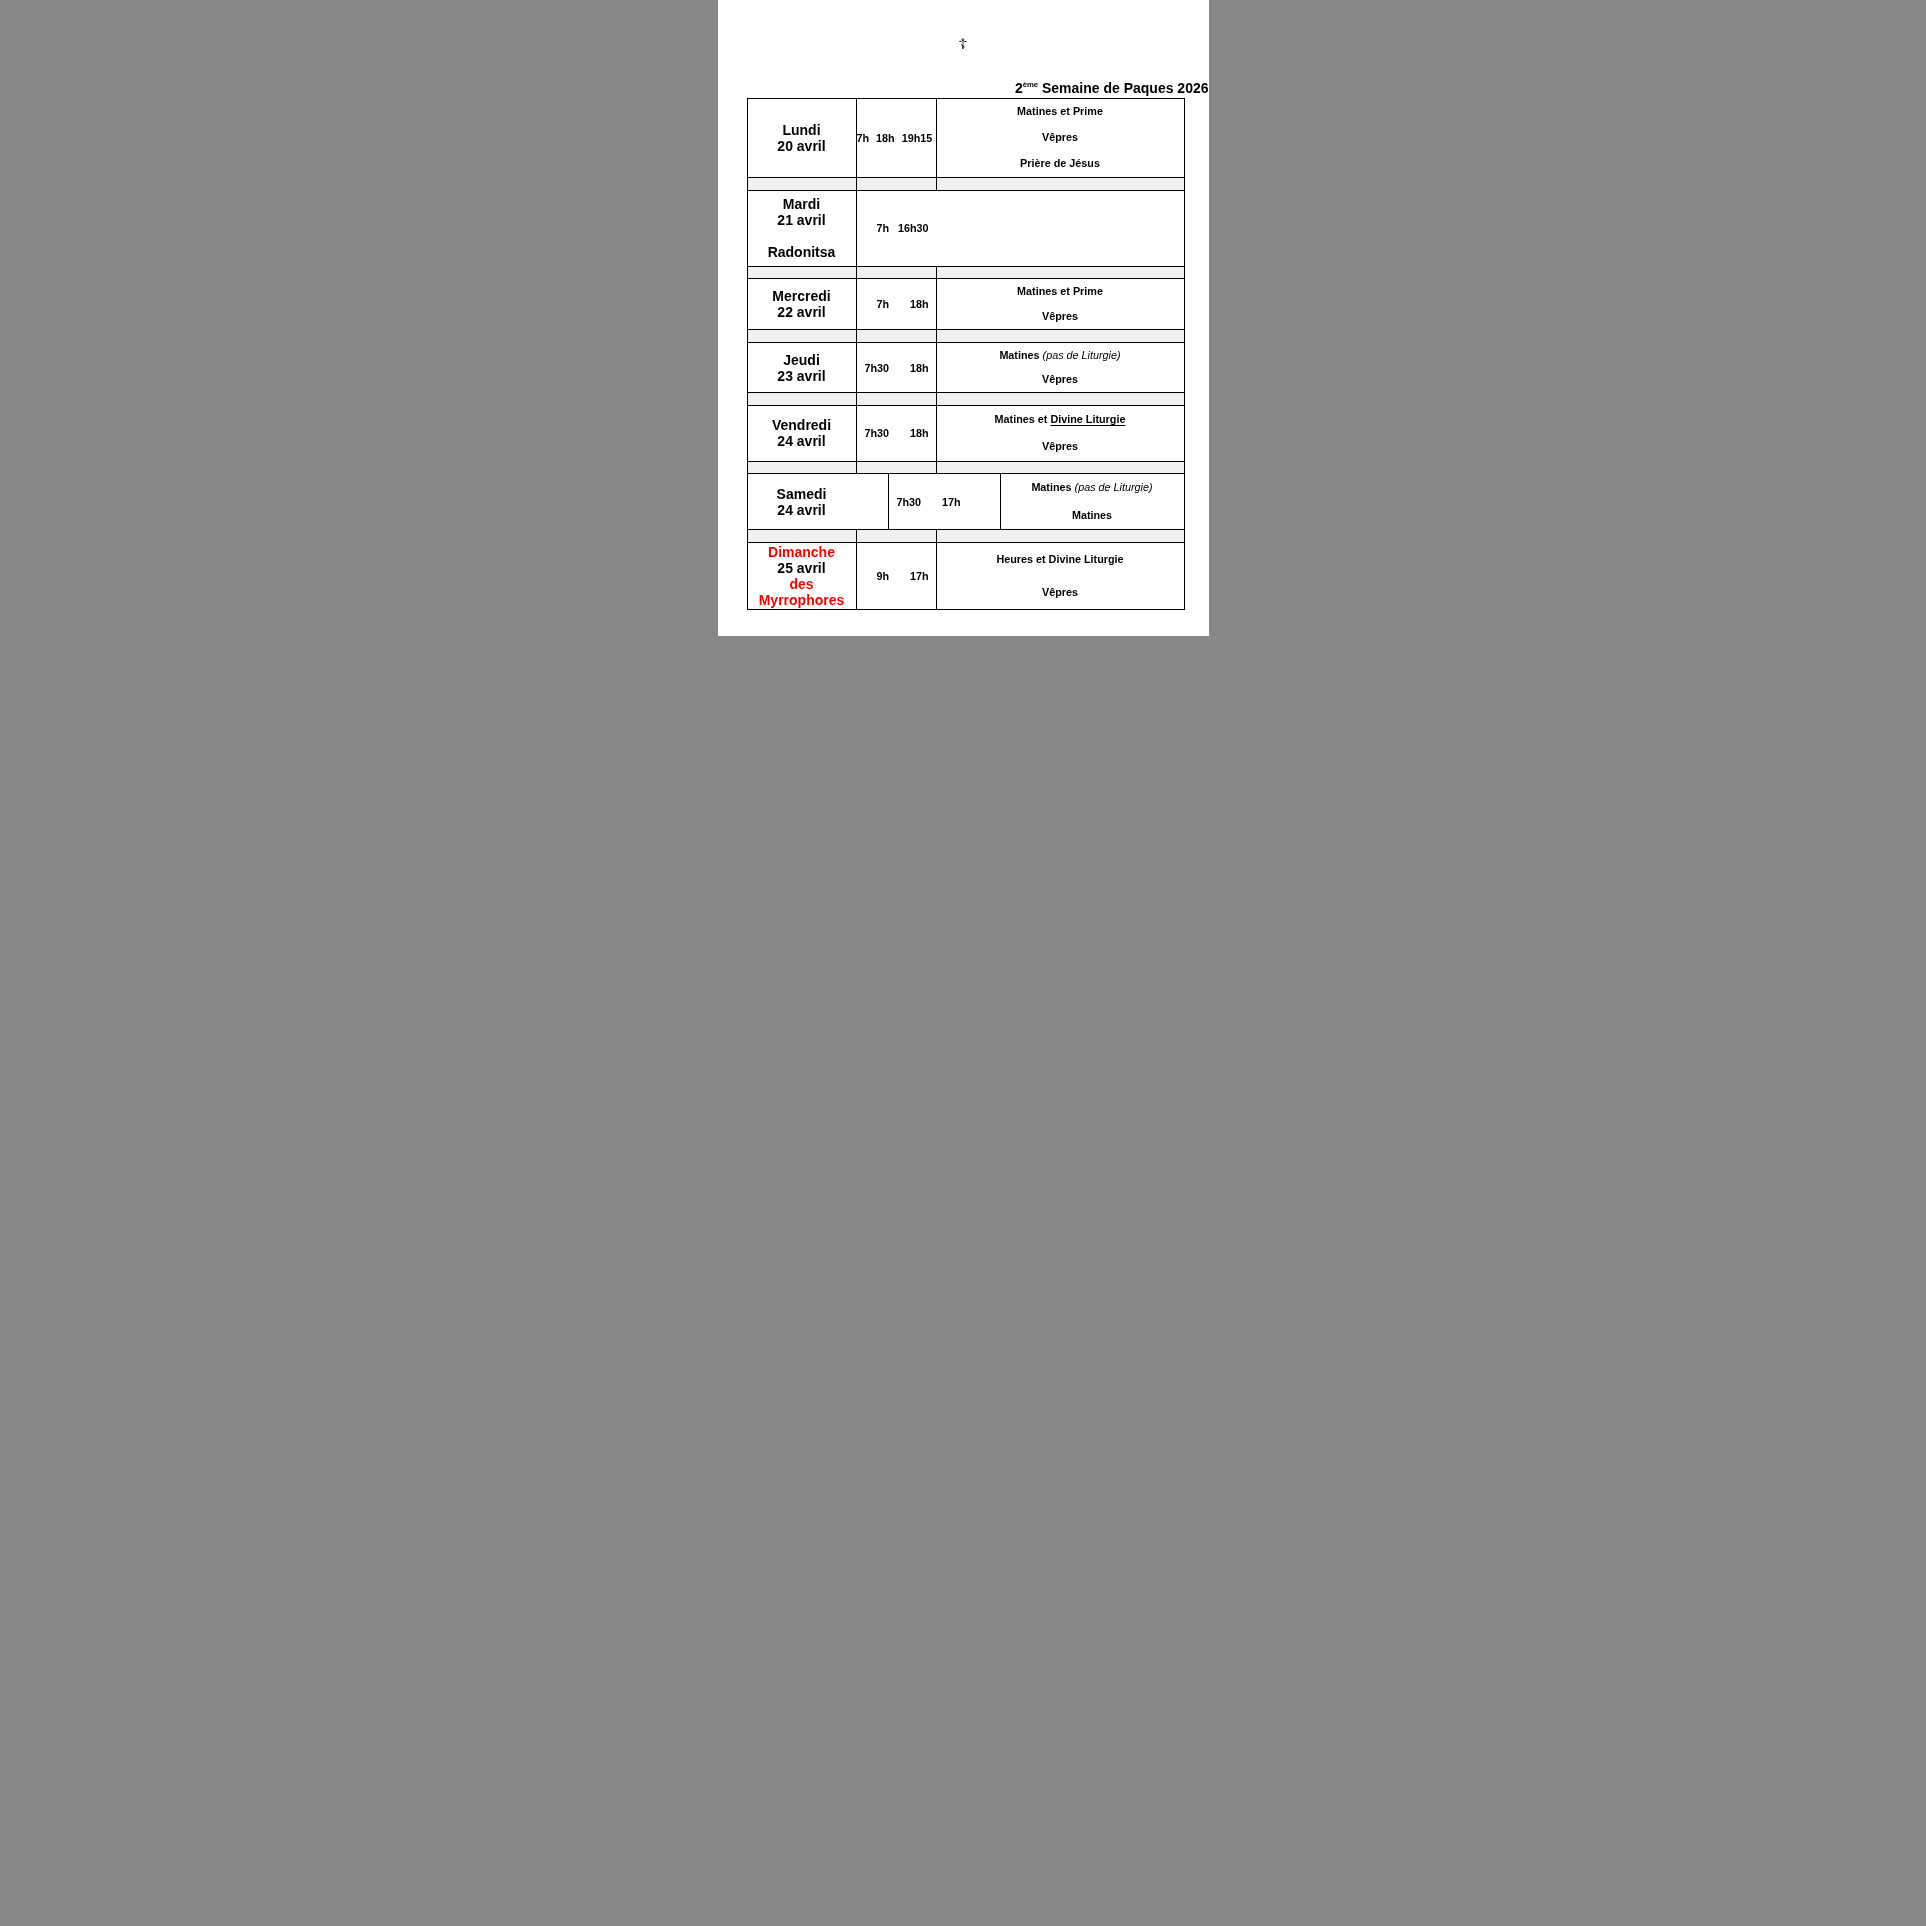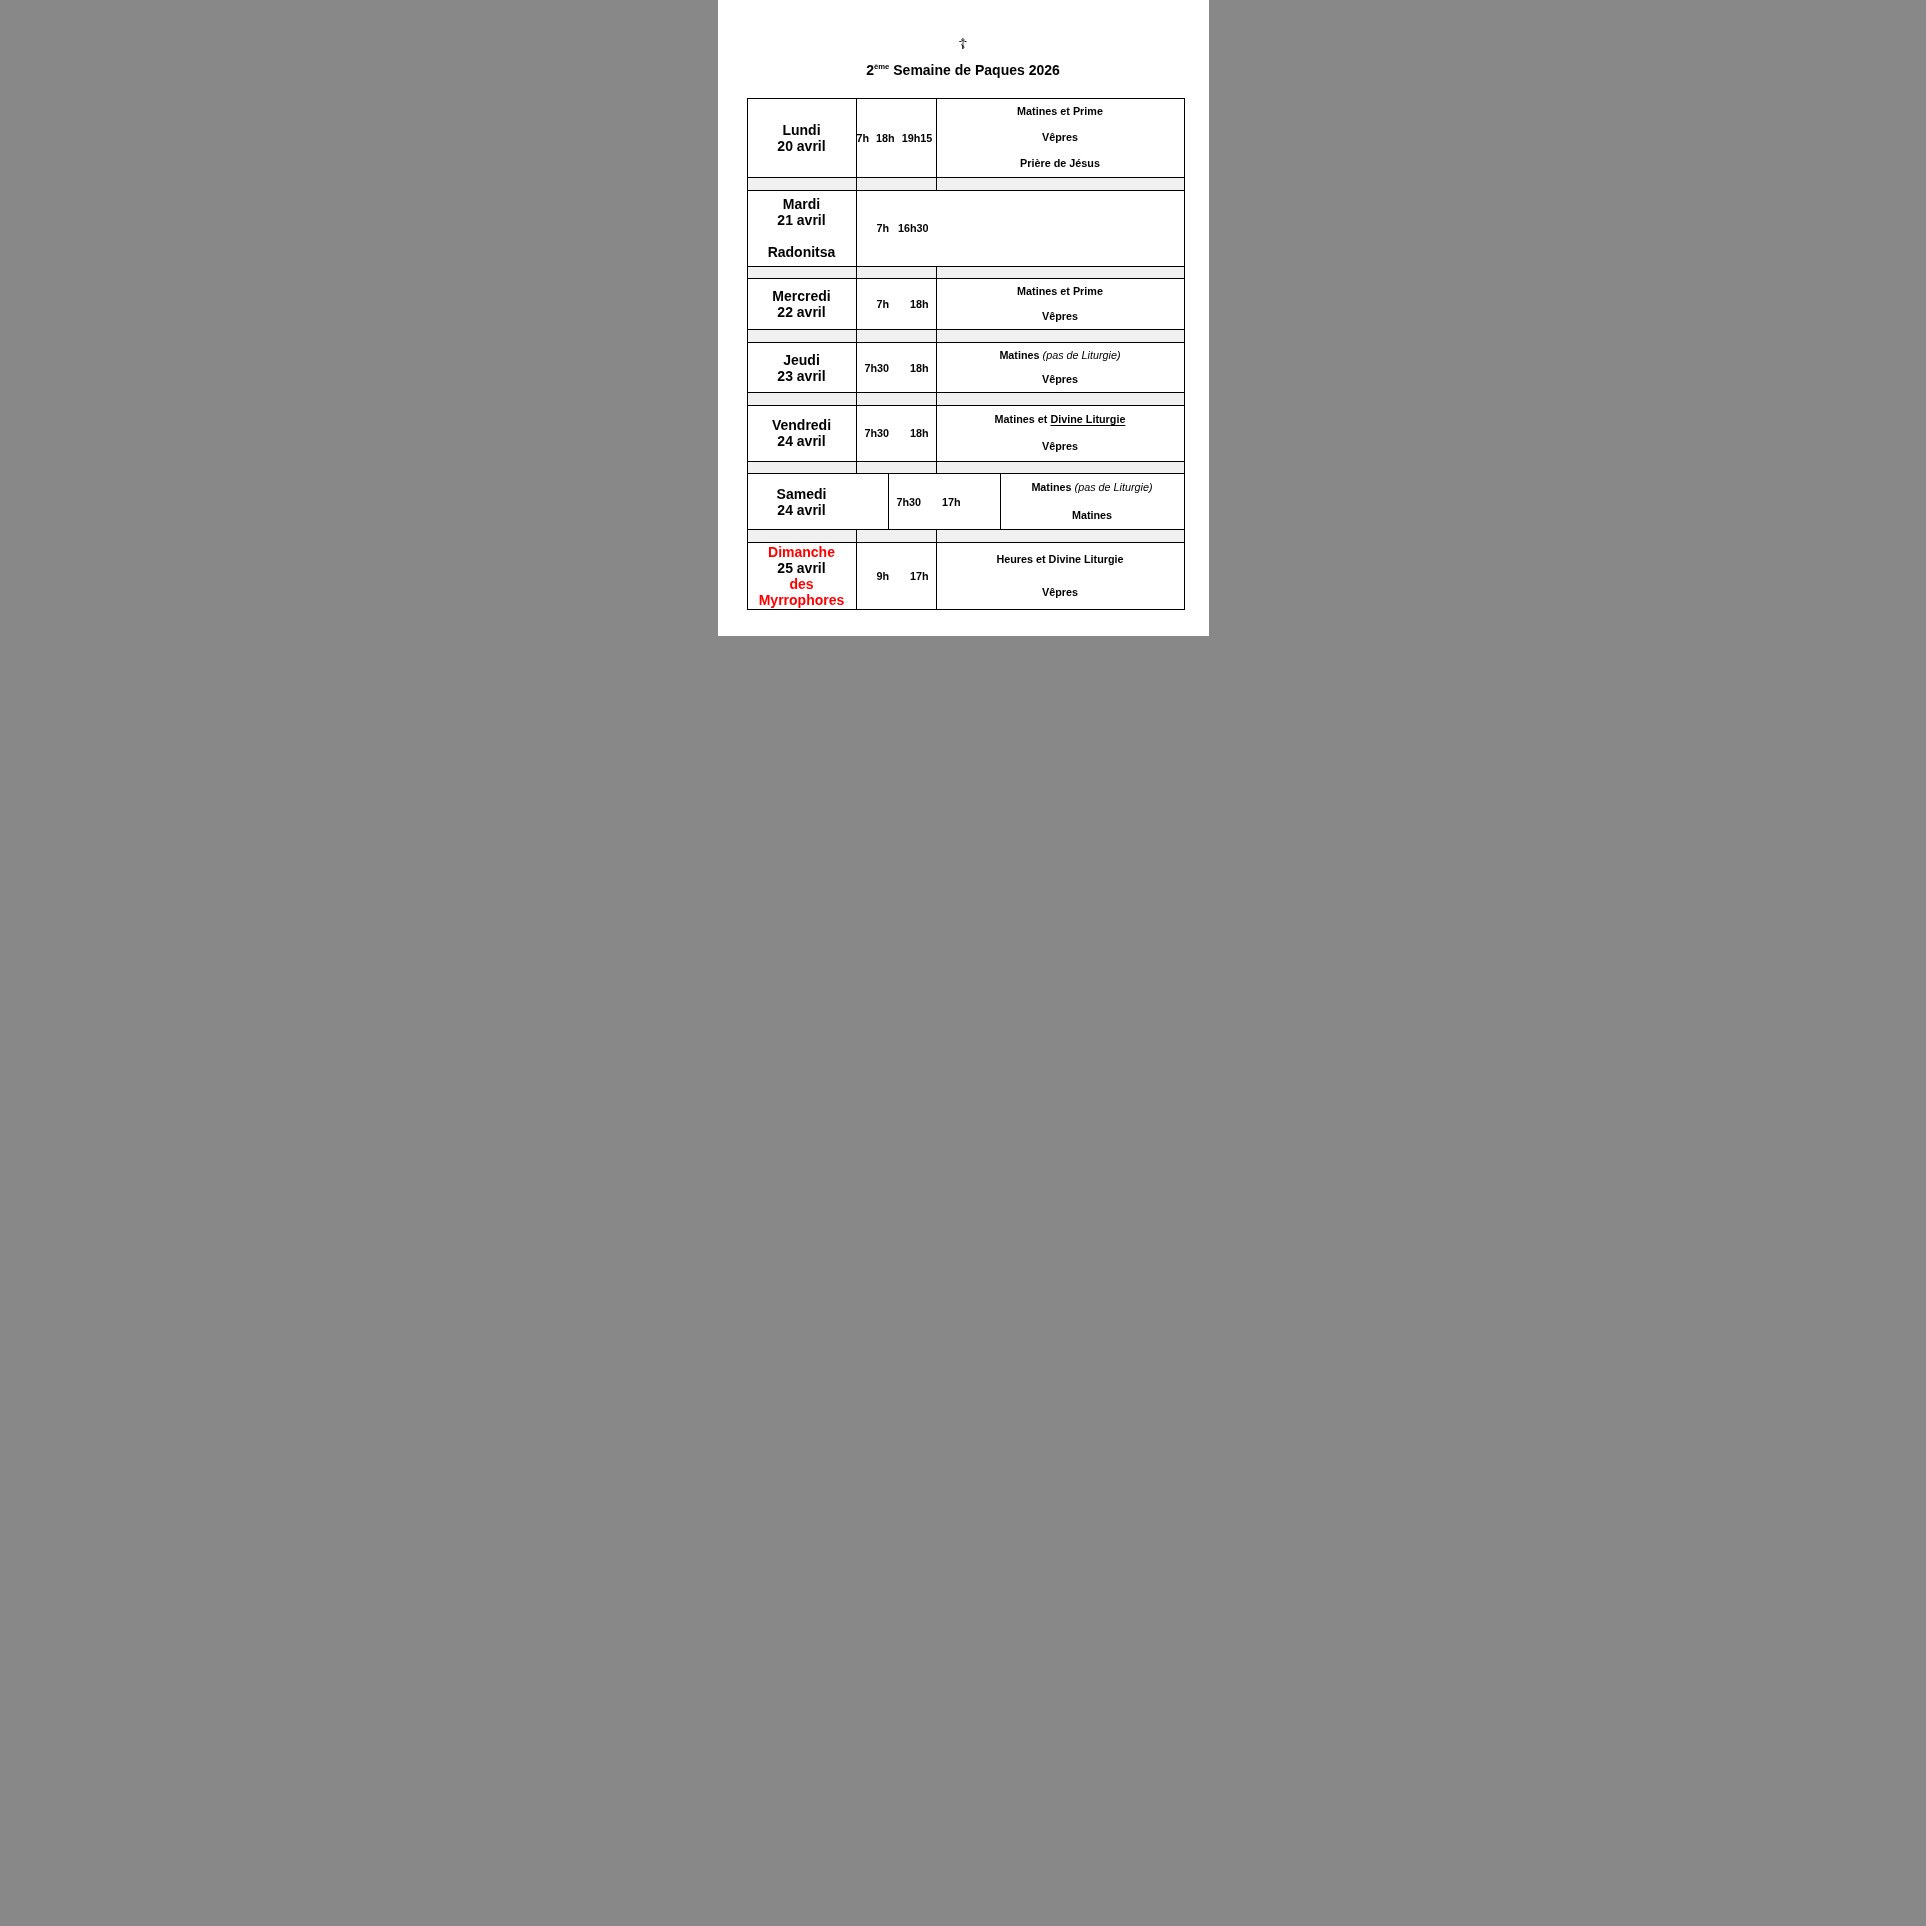--- a/index.html
+++ b/index.html
@@ -13,22 +13,22 @@
     color:#000;
     overflow:hidden;
   }
   .cross{
     position:absolute;top:37px;left:0;width:100%;
     text-align:center;
     font-family:"DejaVu Sans",sans-serif;
     font-size:14.6px;line-height:1;
   }
   .title{
-    position:absolute;top:58px;left:0;width:100%;
-    margin:0;text-align:center;
+    position:absolute;top:76px;left:0;width:100%;
+    margin:0;text-align:right;
     font-size:14px;line-height:17px;font-weight:bold;
   }
   .title .sup{font-size:7.7px;vertical-align:super;letter-spacing:0;}
   .tbl{
     position:absolute;left:29px;top:98px;width:438px;
     border-top:0.8px solid #000;
     border-left:0.4px solid #000;
     border-right:0.4px solid #000;
     box-sizing:border-box;
     background:#fff;

